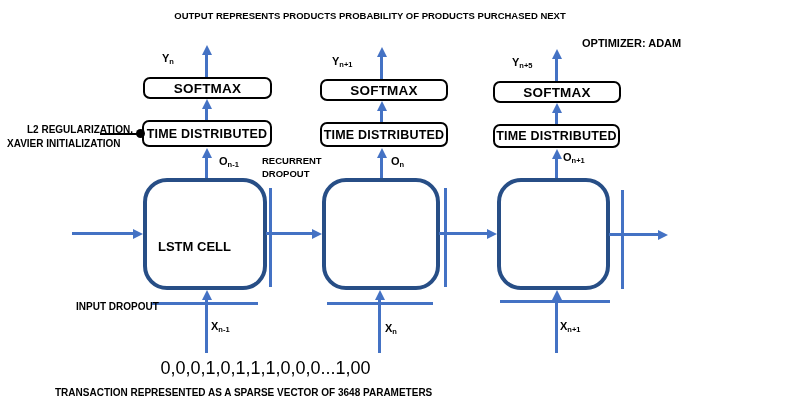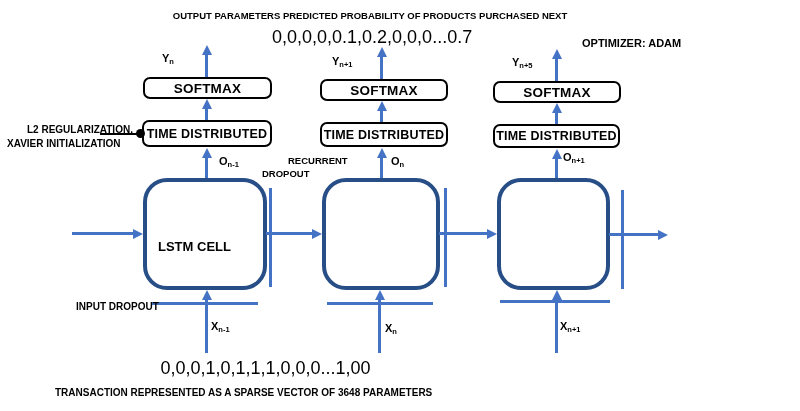--- a/index.html
+++ b/index.html
@@ -23,22 +23,21 @@
   .cell{position:absolute;border:4px solid #274E86;border-radius:24px;background:#fff;
         box-sizing:border-box;}
   .blkline{position:absolute;height:2px;background:#000;}
   .dot{position:absolute;width:9px;height:9px;border-radius:50%;background:#000;}
 </style>
 </head>
 <body>
 
 <div class="canvas">
 
-  <div class="t b ctr" style="left:120px;top:10px;width:500px;font-size:9.5px;">OUTPUT PARAMETERS PREDICTED PROBABILITY OF PRODUCTS PURCHASED NEXT</div>
-  <div class="t ctr" style="left:272px;top:27px;width:200px;font-size:18px;">0,0,0,0,0.1,0.2,0,0,0...0.7</div>
+  <div class="t b ctr" style="left:120px;top:10px;width:500px;font-size:9.5px;">OUTPUT REPRESENTS PRODUCTS PROBABILITY OF PRODUCTS PURCHASED NEXT</div>
   <div class="t b" style="left:582px;top:37px;font-size:11px;">OPTIMIZER: ADAM</div>
 
   <div class="t b" style="left:162px;top:52px;font-size:11px;"><span>Y</span><sub>n</sub></div>
   <div>
     <div class="ah-up" style="left:202px;top:45px;"></div>
     <div class="vline" style="left:205px;top:54px;height:23px;"></div>
   </div>
   <div class="box" style="left:143px;top:77px;width:129px;height:22px;font-size:13.5px;">SOFTMAX</div>
   <div>
     <div class="ah-up" style="left:202px;top:99px;"></div>
@@ -129,21 +128,21 @@
 
   <div class="t b" style="left:211px;top:320px;font-size:11px;"><span>X</span><sub>n-1</sub></div>
   <div class="t b" style="left:385px;top:322px;font-size:11px;"><span>X</span><sub>n</sub></div>
   <div class="t b" style="left:560px;top:320px;font-size:11px;"><span>X</span><sub>n+1</sub></div>
 
   <div class="t b" style="left:7px;top:124px;font-size:10px;padding-left:20px;">L2 REGULARIZATION,</div>
   <div class="t b" style="left:7px;top:138px;font-size:10px;text-align:center;">XAVIER INITIALIZATION</div>
   <div class="blkline" style="left:100px;top:133px;width:38px;"></div>
   <div class="dot" style="left:136px;top:129px;"></div>
 
-  <div class="t b" style="left:262px;top:155px;font-size:9.5px;margin-left:26px;">RECURRENT</div>
+  <div class="t b" style="left:262px;top:155px;font-size:9.5px;">RECURRENT</div>
   <div class="t b" style="left:262px;top:168px;font-size:9.5px;">DROPOUT</div>
 
   <div class="t b" style="left:76px;top:301px;font-size:10px;">INPUT DROPOUT</div>
 
   <div class="t ctr" style="left:112px;top:358px;width:225px;font-size:18px;margin-left:41px;">0,0,0,1,0,1,1,1,0,0,0...1,00</div>
   <div class="t b" style="left:55px;top:387px;font-size:10px;">TRANSACTION REPRESENTED AS A SPARSE VECTOR OF 3648 PARAMETERS</div>
 
 </div>
 
 </body></html>

